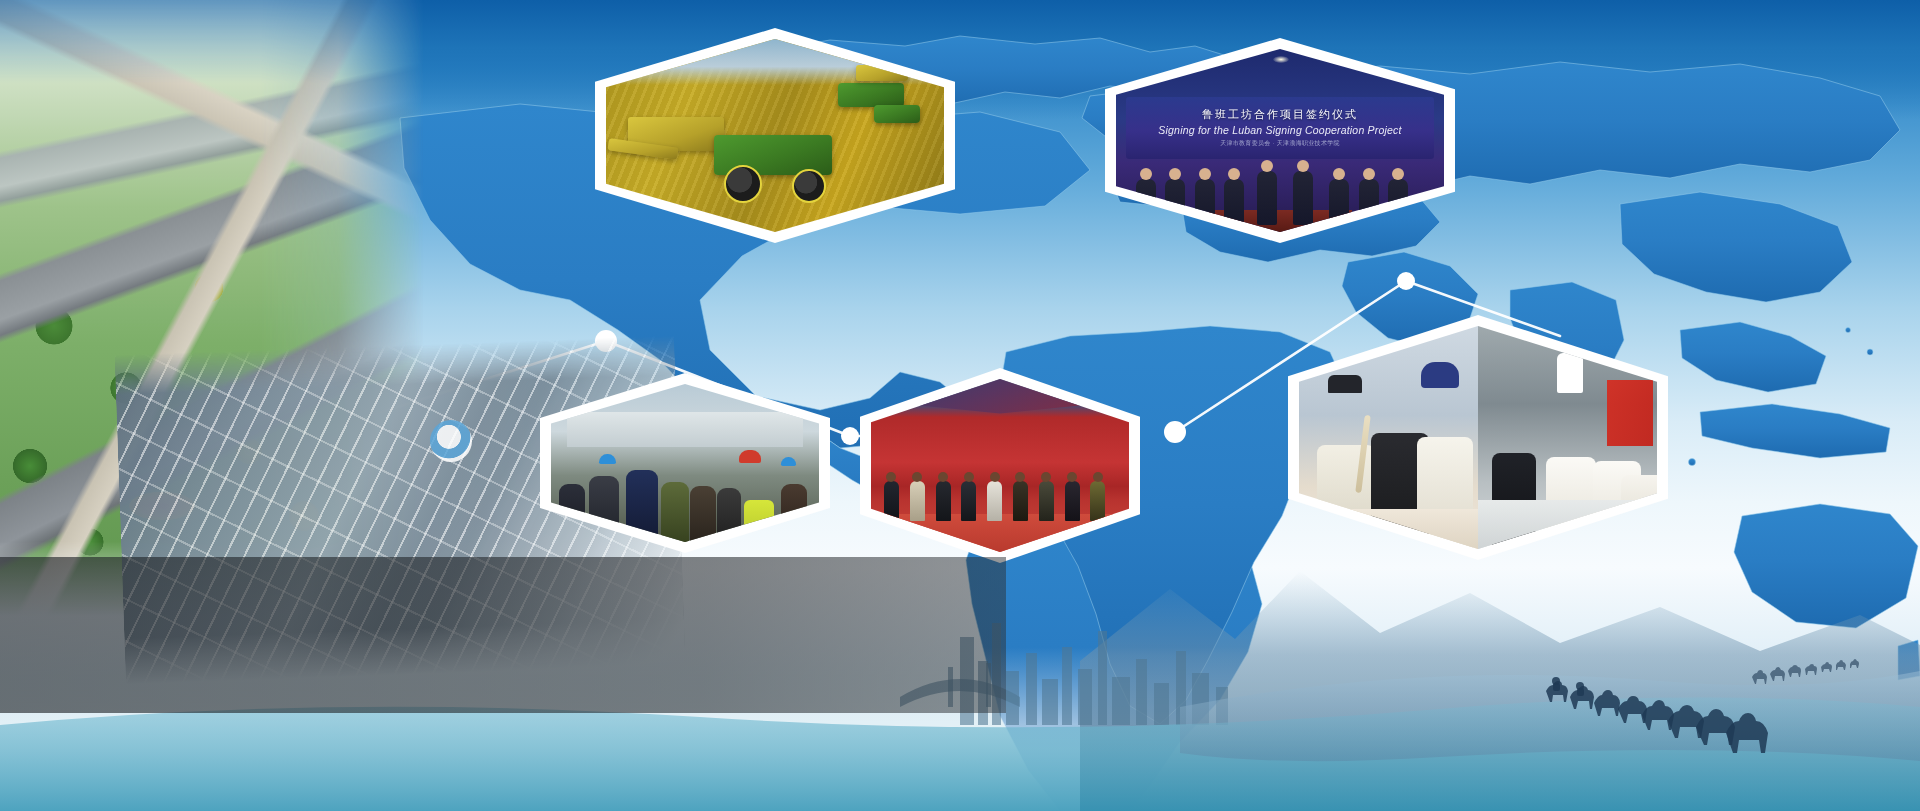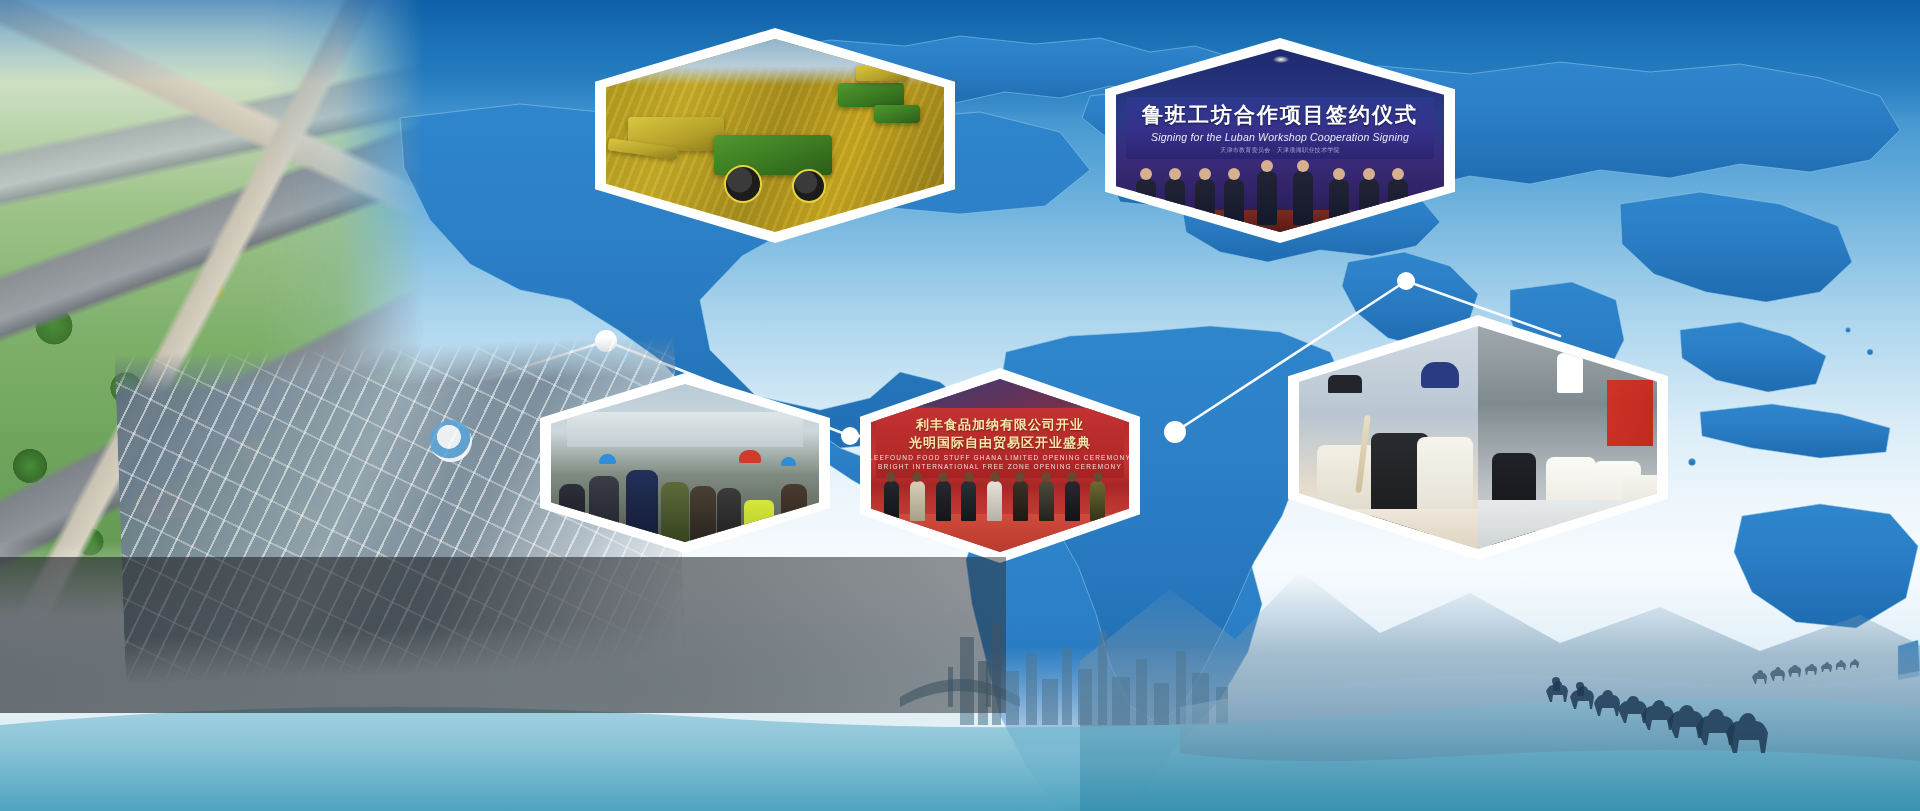--- a/index.html
+++ b/index.html
@@ -199,21 +199,21 @@
     position:absolute; top:4%; width:16px; height:7px; border-radius:50%;
     background: radial-gradient(ellipse at center, #fffbe2 0%, rgba(255,250,220,0) 75%);
   }
   .ph-sign .board {
     position:absolute; left:3%; right:3%; top:26%; height:34%;
     background: linear-gradient(to bottom, #2b3a8e 0%, #37308a 55%, #2a2470 100%);
     border-radius: 3px;
     display:flex; flex-direction:column; align-items:center; justify-content:center;
   }
   .ph-sign .cn {
-    color:#fff; font-size:21px; font-weight:700; letter-spacing:2px;
+    color:#fff; font-size:11px; font-weight:400; letter-spacing:2px;
     font-family:"DejaVu Sans","Liberation Sans",sans-serif; white-space:nowrap;
     text-shadow: 0 1px 2px rgba(0,0,0,.5);
   }
   .ph-sign .en {
     color:#e9eaf6; font-size:10.5px; font-style:italic; letter-spacing:.2px;
     white-space:nowrap; margin-top:2px;
   }
   .ph-sign .sub {
     color:#b9bedd; font-size:6px; letter-spacing:.3px; white-space:nowrap; margin-top:3px; opacity:.85;
   }
@@ -514,21 +514,21 @@
   <div class="hex" style="left:1105px; top:38px; width:350px; height:205px;">
     <div class="hex-inner">
       <div class="ph-sign">
         <div class="spot" style="left:12%;"></div>
         <div class="spot" style="left:30%;"></div>
         <div class="spot" style="left:48%;"></div>
         <div class="spot" style="left:66%;"></div>
         <div class="spot" style="left:84%;"></div>
         <div class="board">
           <div class="cn">鲁班工坊合作项目签约仪式</div>
-          <div class="en">Signing for the Luban Workshop Cooperation Signing</div>
+          <div class="en">Signing for the Luban Signing Cooperation Project</div>
           <div class="sub">天津市教育委员会 · 天津渤海职业技术学院</div>
         </div>
         <div class="desk"></div>
         <div class="person" style="left:6%;"></div>
         <div class="person" style="left:15%;"></div>
         <div class="person" style="left:24%;"></div>
         <div class="person" style="left:33%;"></div>
         <div class="person" style="left:43%; height:54px;"></div>
         <div class="person" style="left:54%; height:54px;"></div>
         <div class="person" style="left:65%;"></div>
@@ -554,26 +554,20 @@
         <div class="vest" style="left:72%;"></div>
         <div class="crowdp" style="left:86%; bottom:0; width:26px; height:58px; background:linear-gradient(to bottom,#4a3b30,#261e18);"></div>
       </div>
     </div>
   </div>
 
   <div class="hex" style="left:860px; top:368px; width:280px; height:195px;">
     <div class="hex-inner">
       <div class="ph-ghana">
         <div class="canopy"></div>
-        <div class="backdrop">
-          <div class="gcn">利丰食品加纳有限公司开业</div>
-          <div class="gcn">光明国际自由贸易区开业盛典</div>
-          <div class="gen">LEEFOUND FOOD STUFF GHANA LIMITED OPENING CEREMONY</div>
-          <div class="gen">BRIGHT INTERNATIONAL FREE ZONE OPENING CEREMONY</div>
-        </div>
         <div class="stage-floor"></div>
         <div class="gperson" style="left:5%;  background:linear-gradient(to bottom,#23262f,#121419);"></div>
         <div class="gperson" style="left:15%; background:linear-gradient(to bottom,#d8cfb8,#a89f88);"></div>
         <div class="gperson" style="left:25%; background:linear-gradient(to bottom,#26292f,#131519);"></div>
         <div class="gperson" style="left:35%; background:linear-gradient(to bottom,#2b2e36,#14161a);"></div>
         <div class="gperson" style="left:45%; background:linear-gradient(to bottom,#e6e3da,#b5b1a6);"></div>
         <div class="gperson" style="left:55%; background:linear-gradient(to bottom,#3a3326,#1d1910);"></div>
         <div class="gperson" style="left:65%; background:linear-gradient(to bottom,#4a4a3a,#23231b);"></div>
         <div class="gperson" style="left:75%; background:linear-gradient(to bottom,#2a2730,#141218);"></div>
         <div class="gperson" style="left:85%; background:linear-gradient(to bottom,#6e6a33,#353219);"></div>

